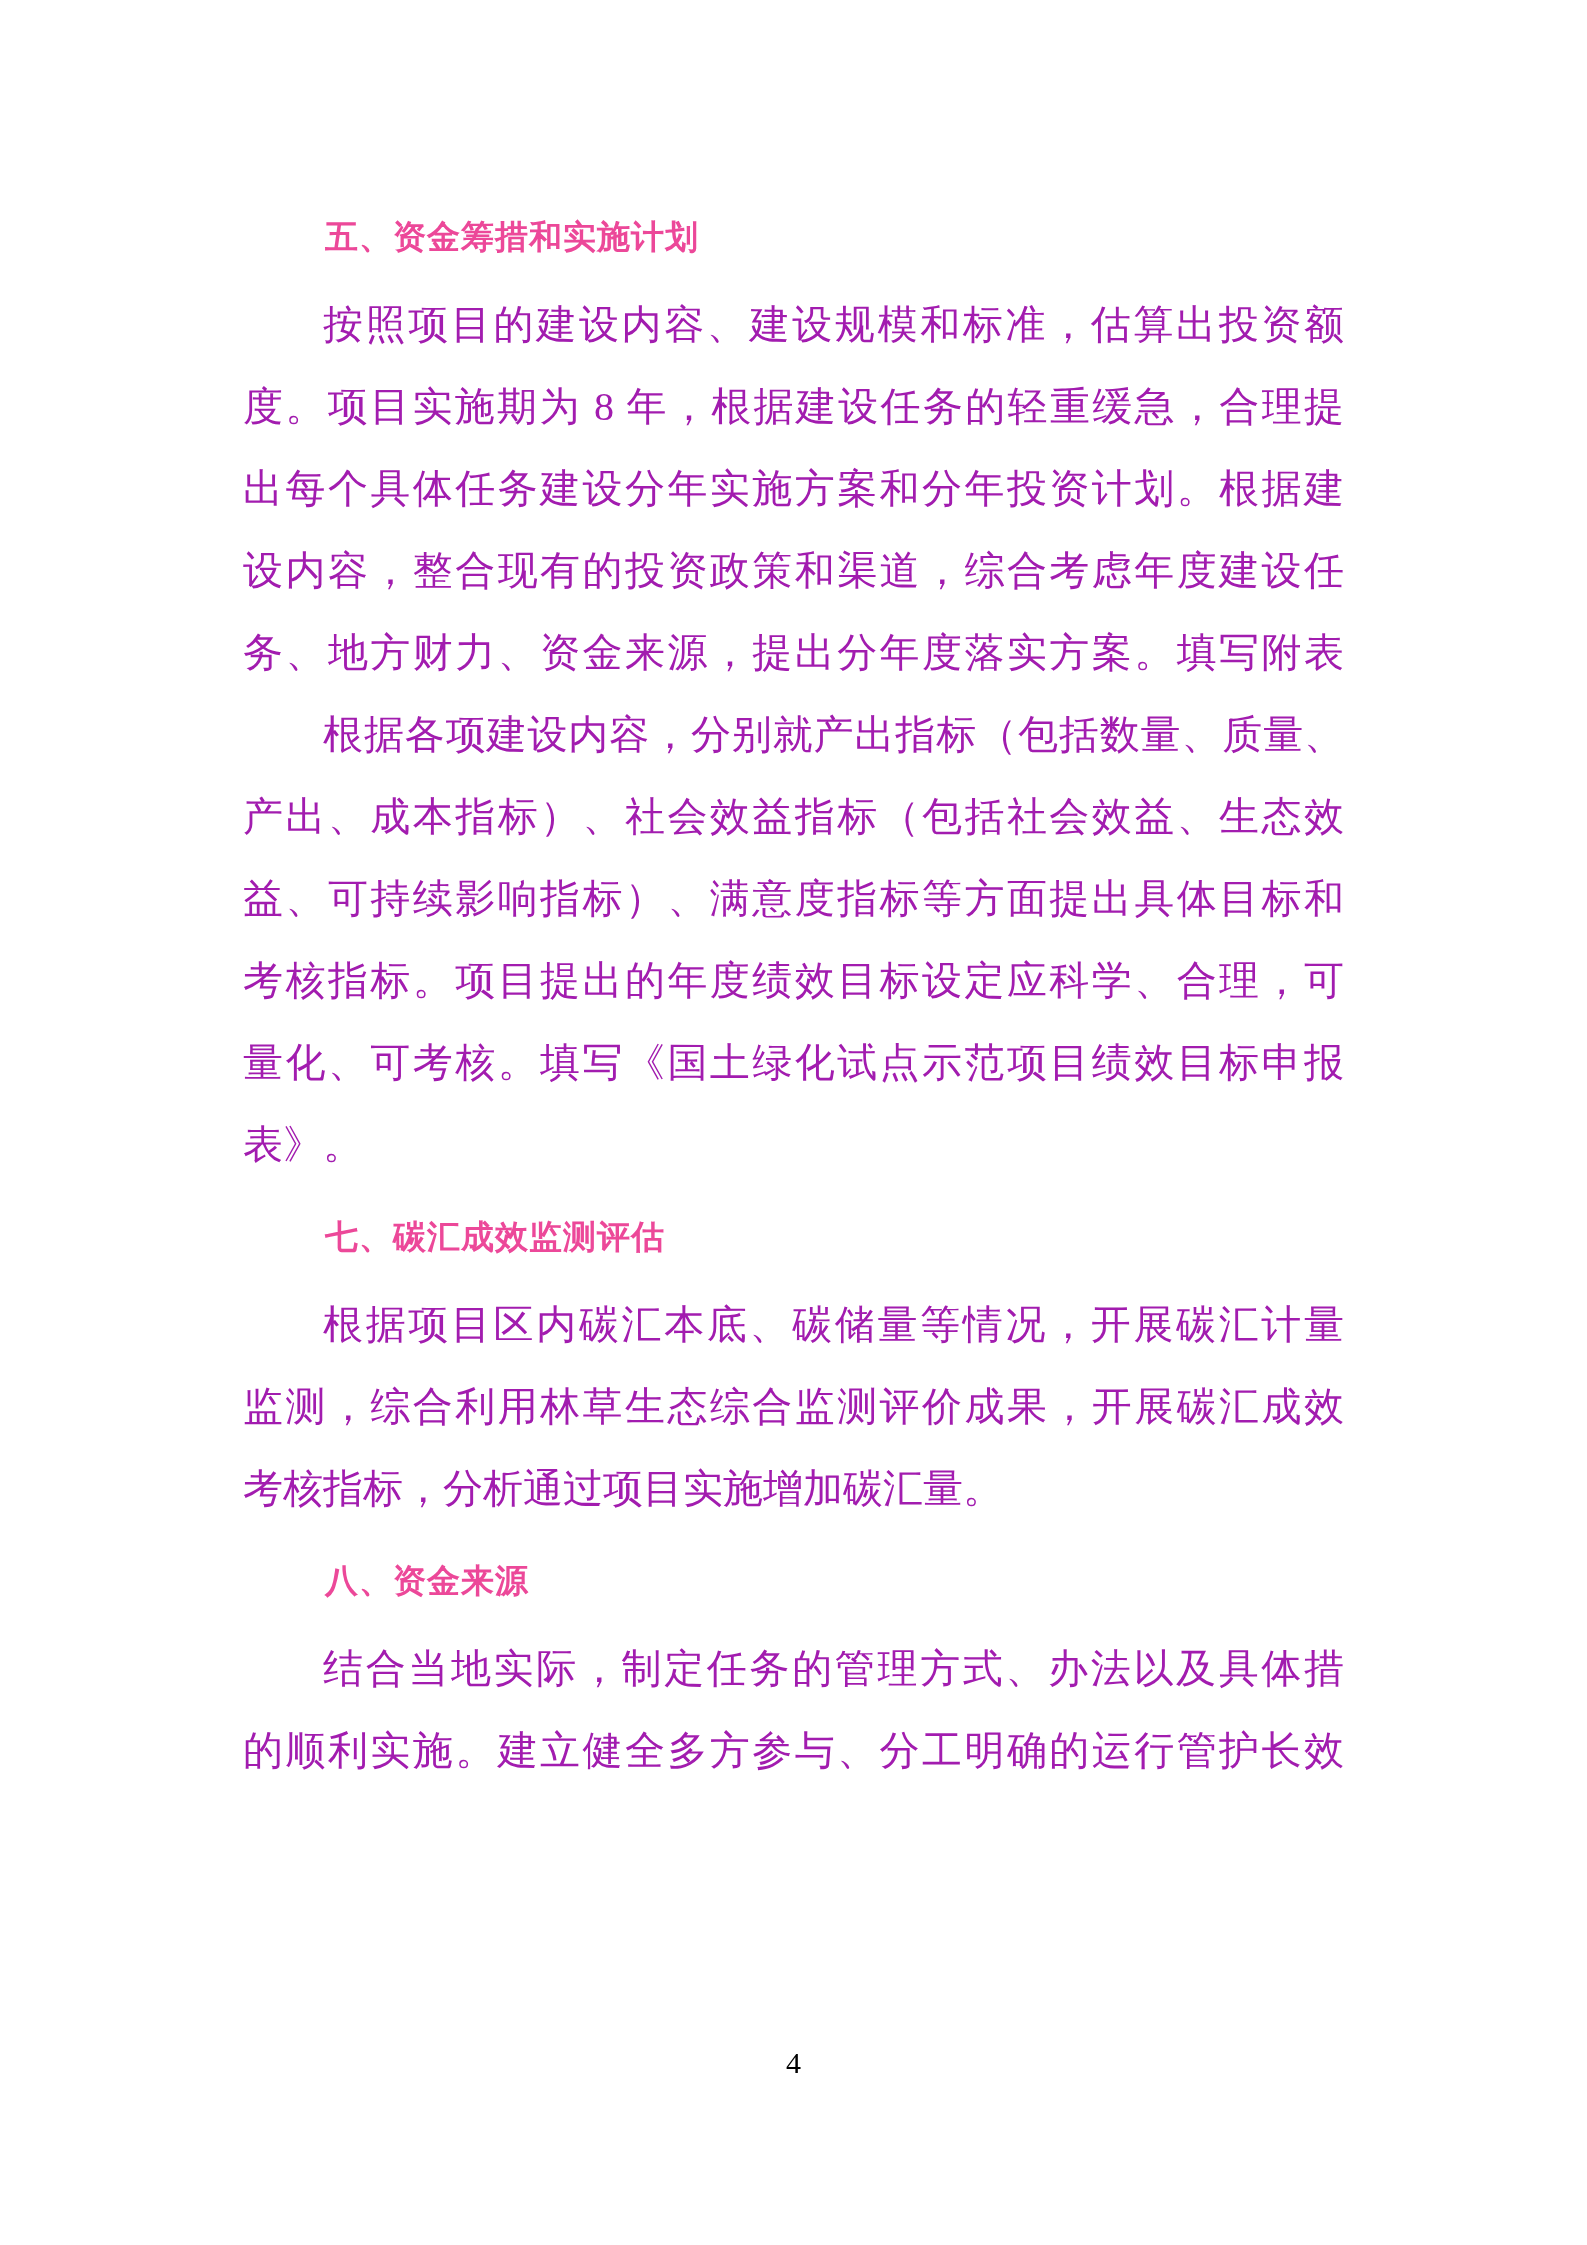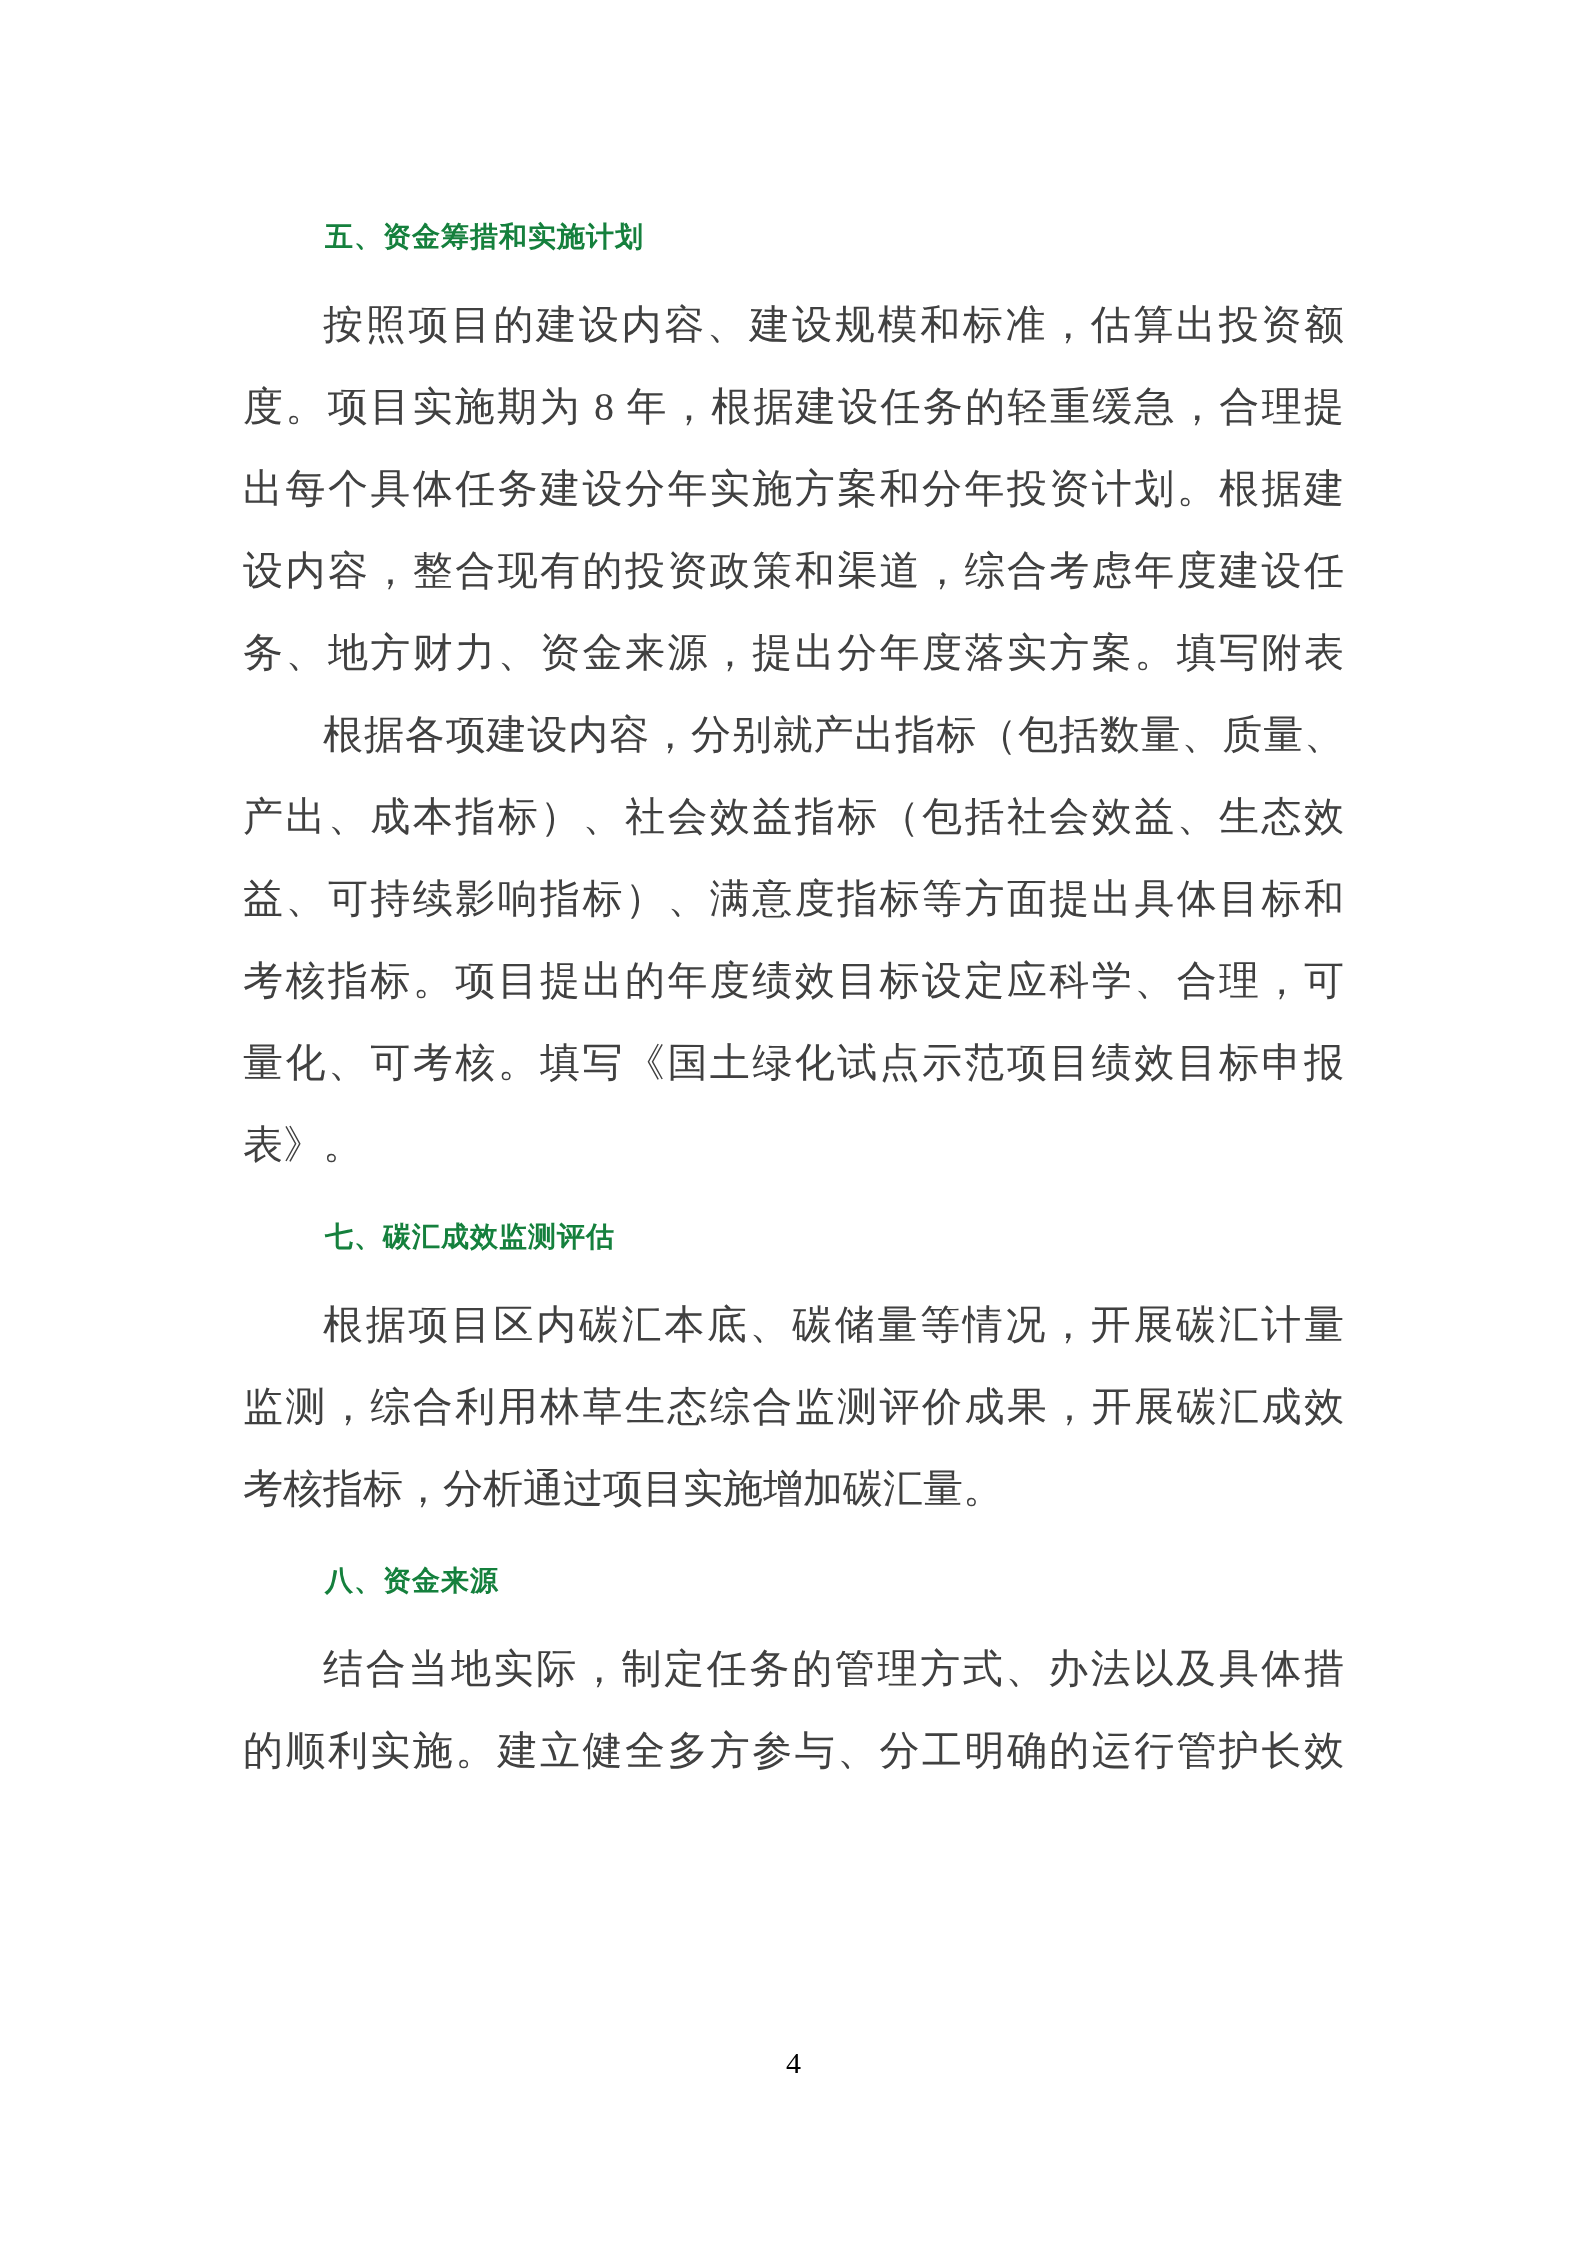--- a/index.html
+++ b/index.html
@@ -17,37 +17,37 @@
     color: #111111;
   }
   .content {
     position: absolute;
     left: 243px;
     top: 196px;
     width: 1101px;
   }
   .heading {
     margin: 10px 0 6px 0;
-    font-size: 28px;
+    font-size: 33px;
     line-height: 82px;
     font-weight: bold;
-    color: #15803d;
+    color: #ec4899;
     text-indent: 82px;
     letter-spacing: 1px;
     font-family: Liberation Serif, serif;
     white-space: nowrap;
   }
   .section:first-child .heading {
     margin-top: 0;
   }
   .line {
     margin: 0;
     font-size: 40px;
     line-height: 82px;
-    color: #404040;
+    color: #a21caf;
     text-align: justify;
     text-align-last: justify;
     text-justify: inter-character;
   }
   .line.indent {
     text-indent: 80px;
   }
   .line.end {
     text-align-last: left;
   }

